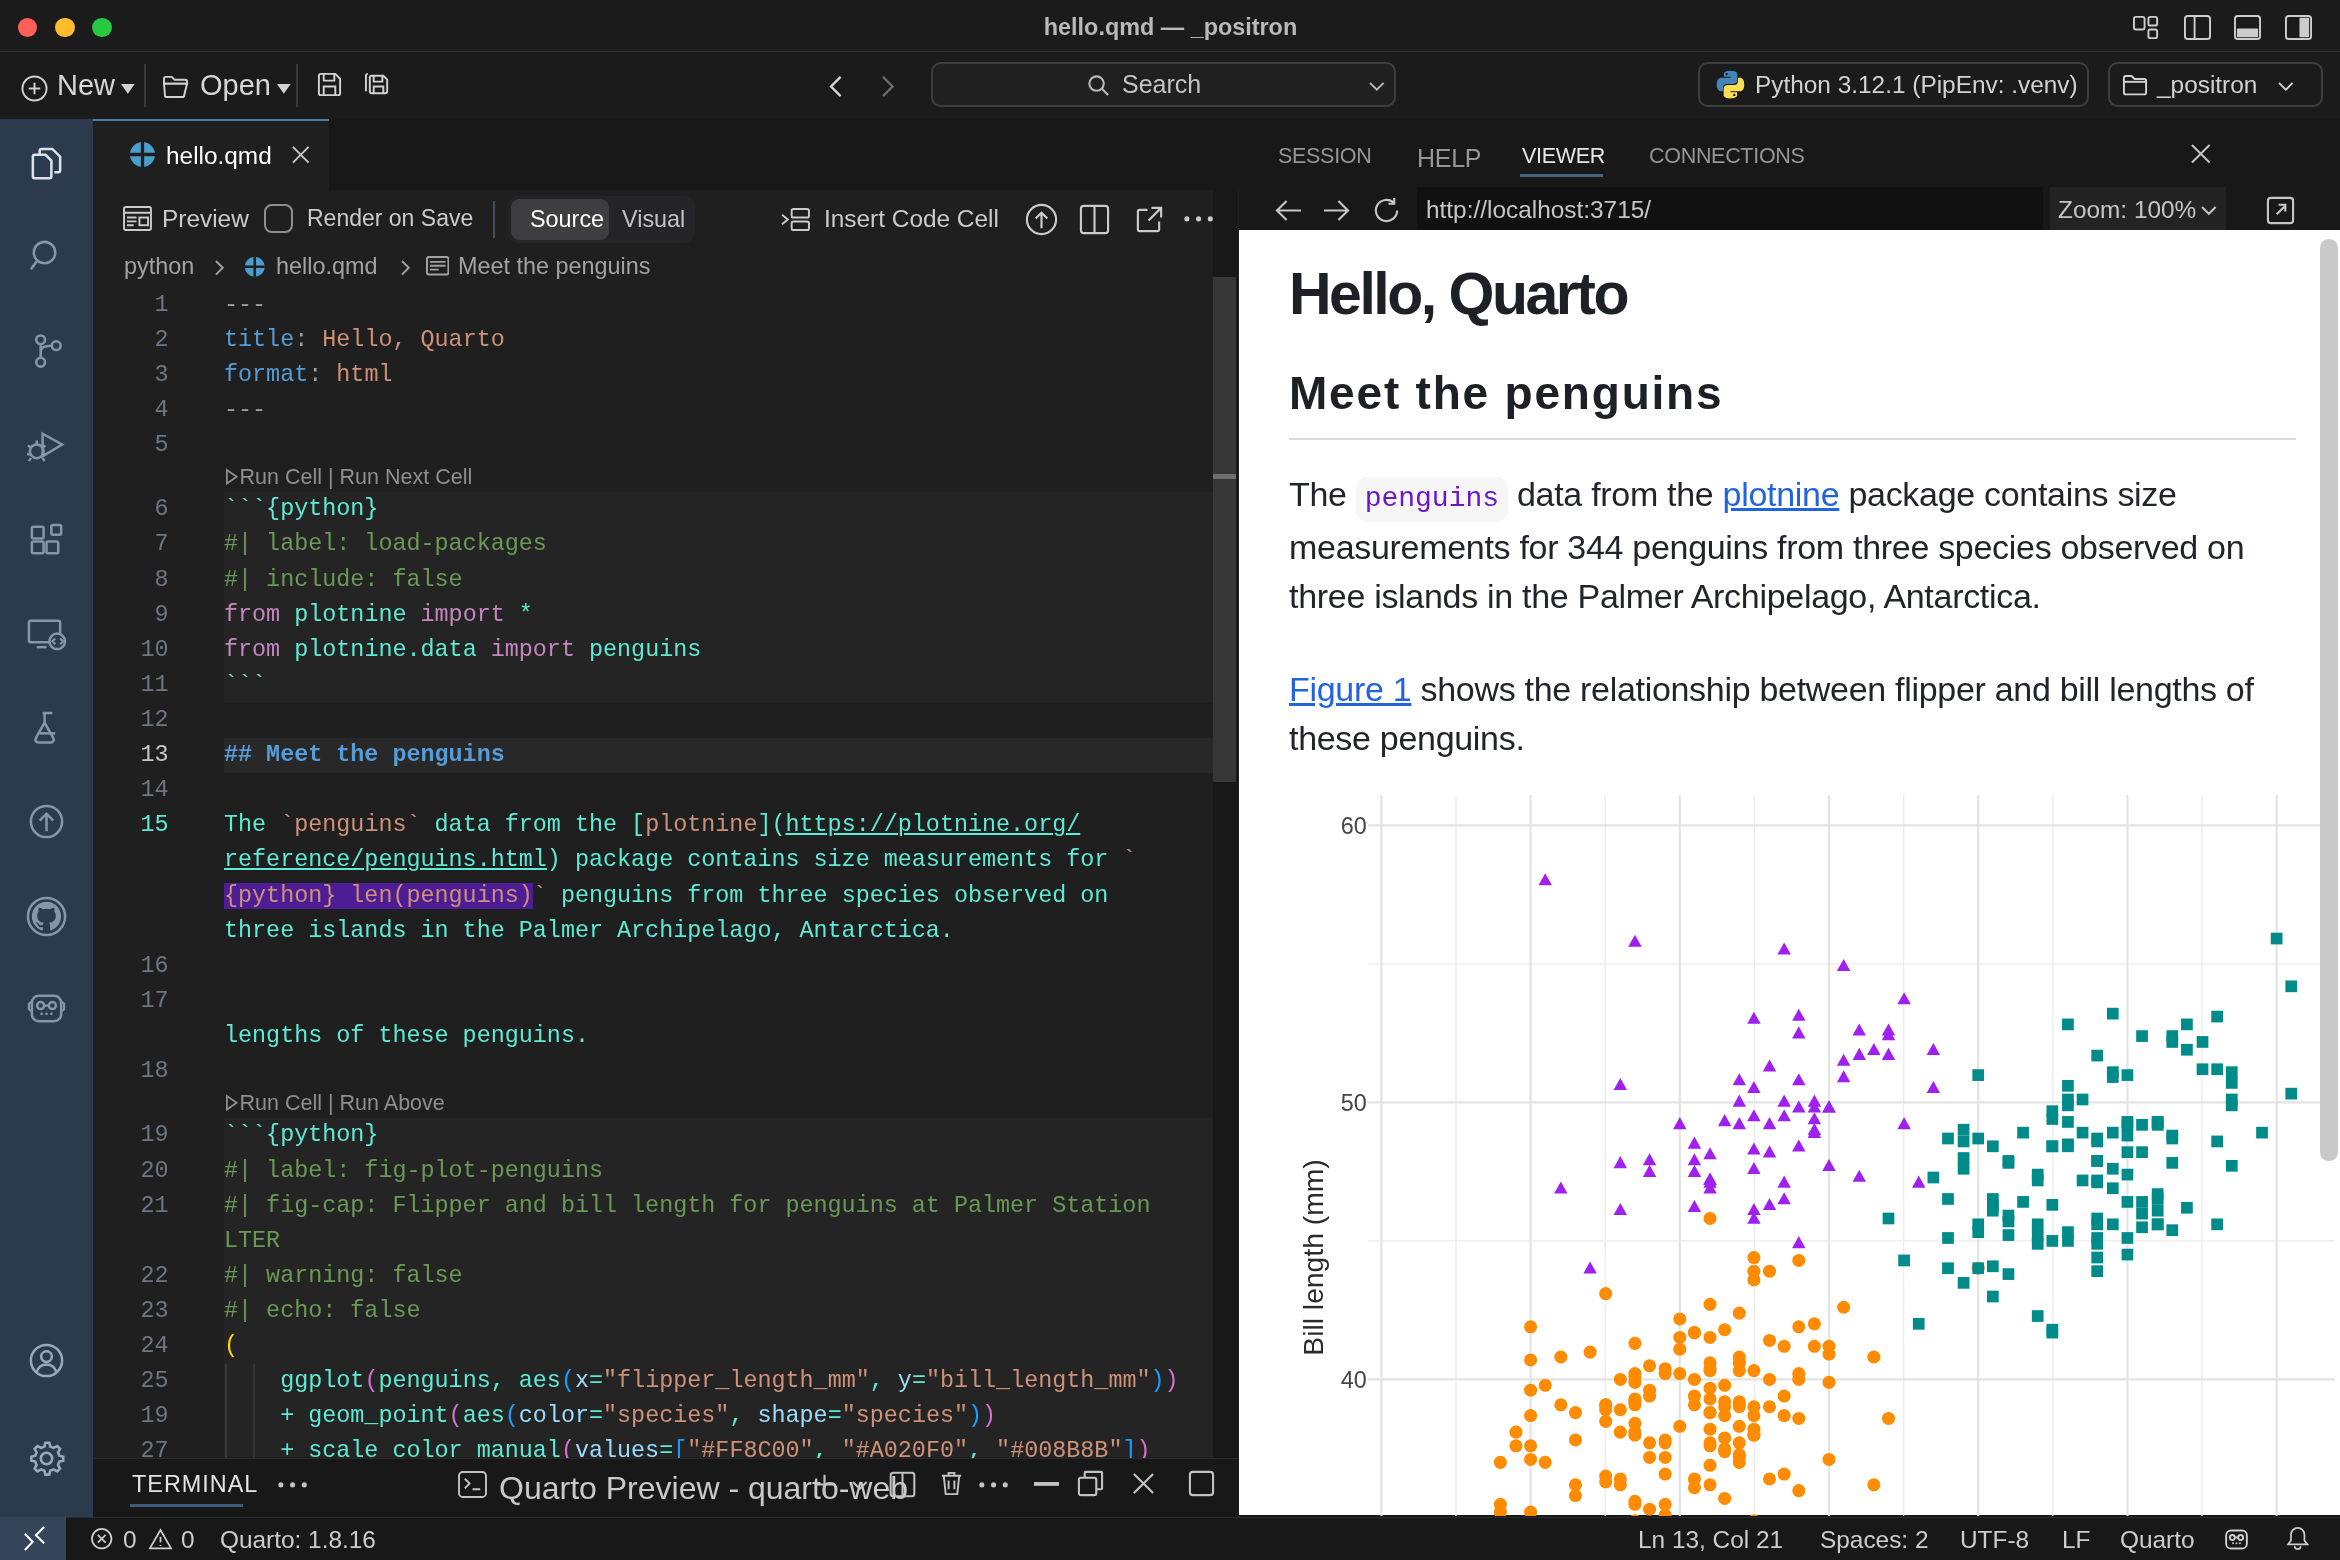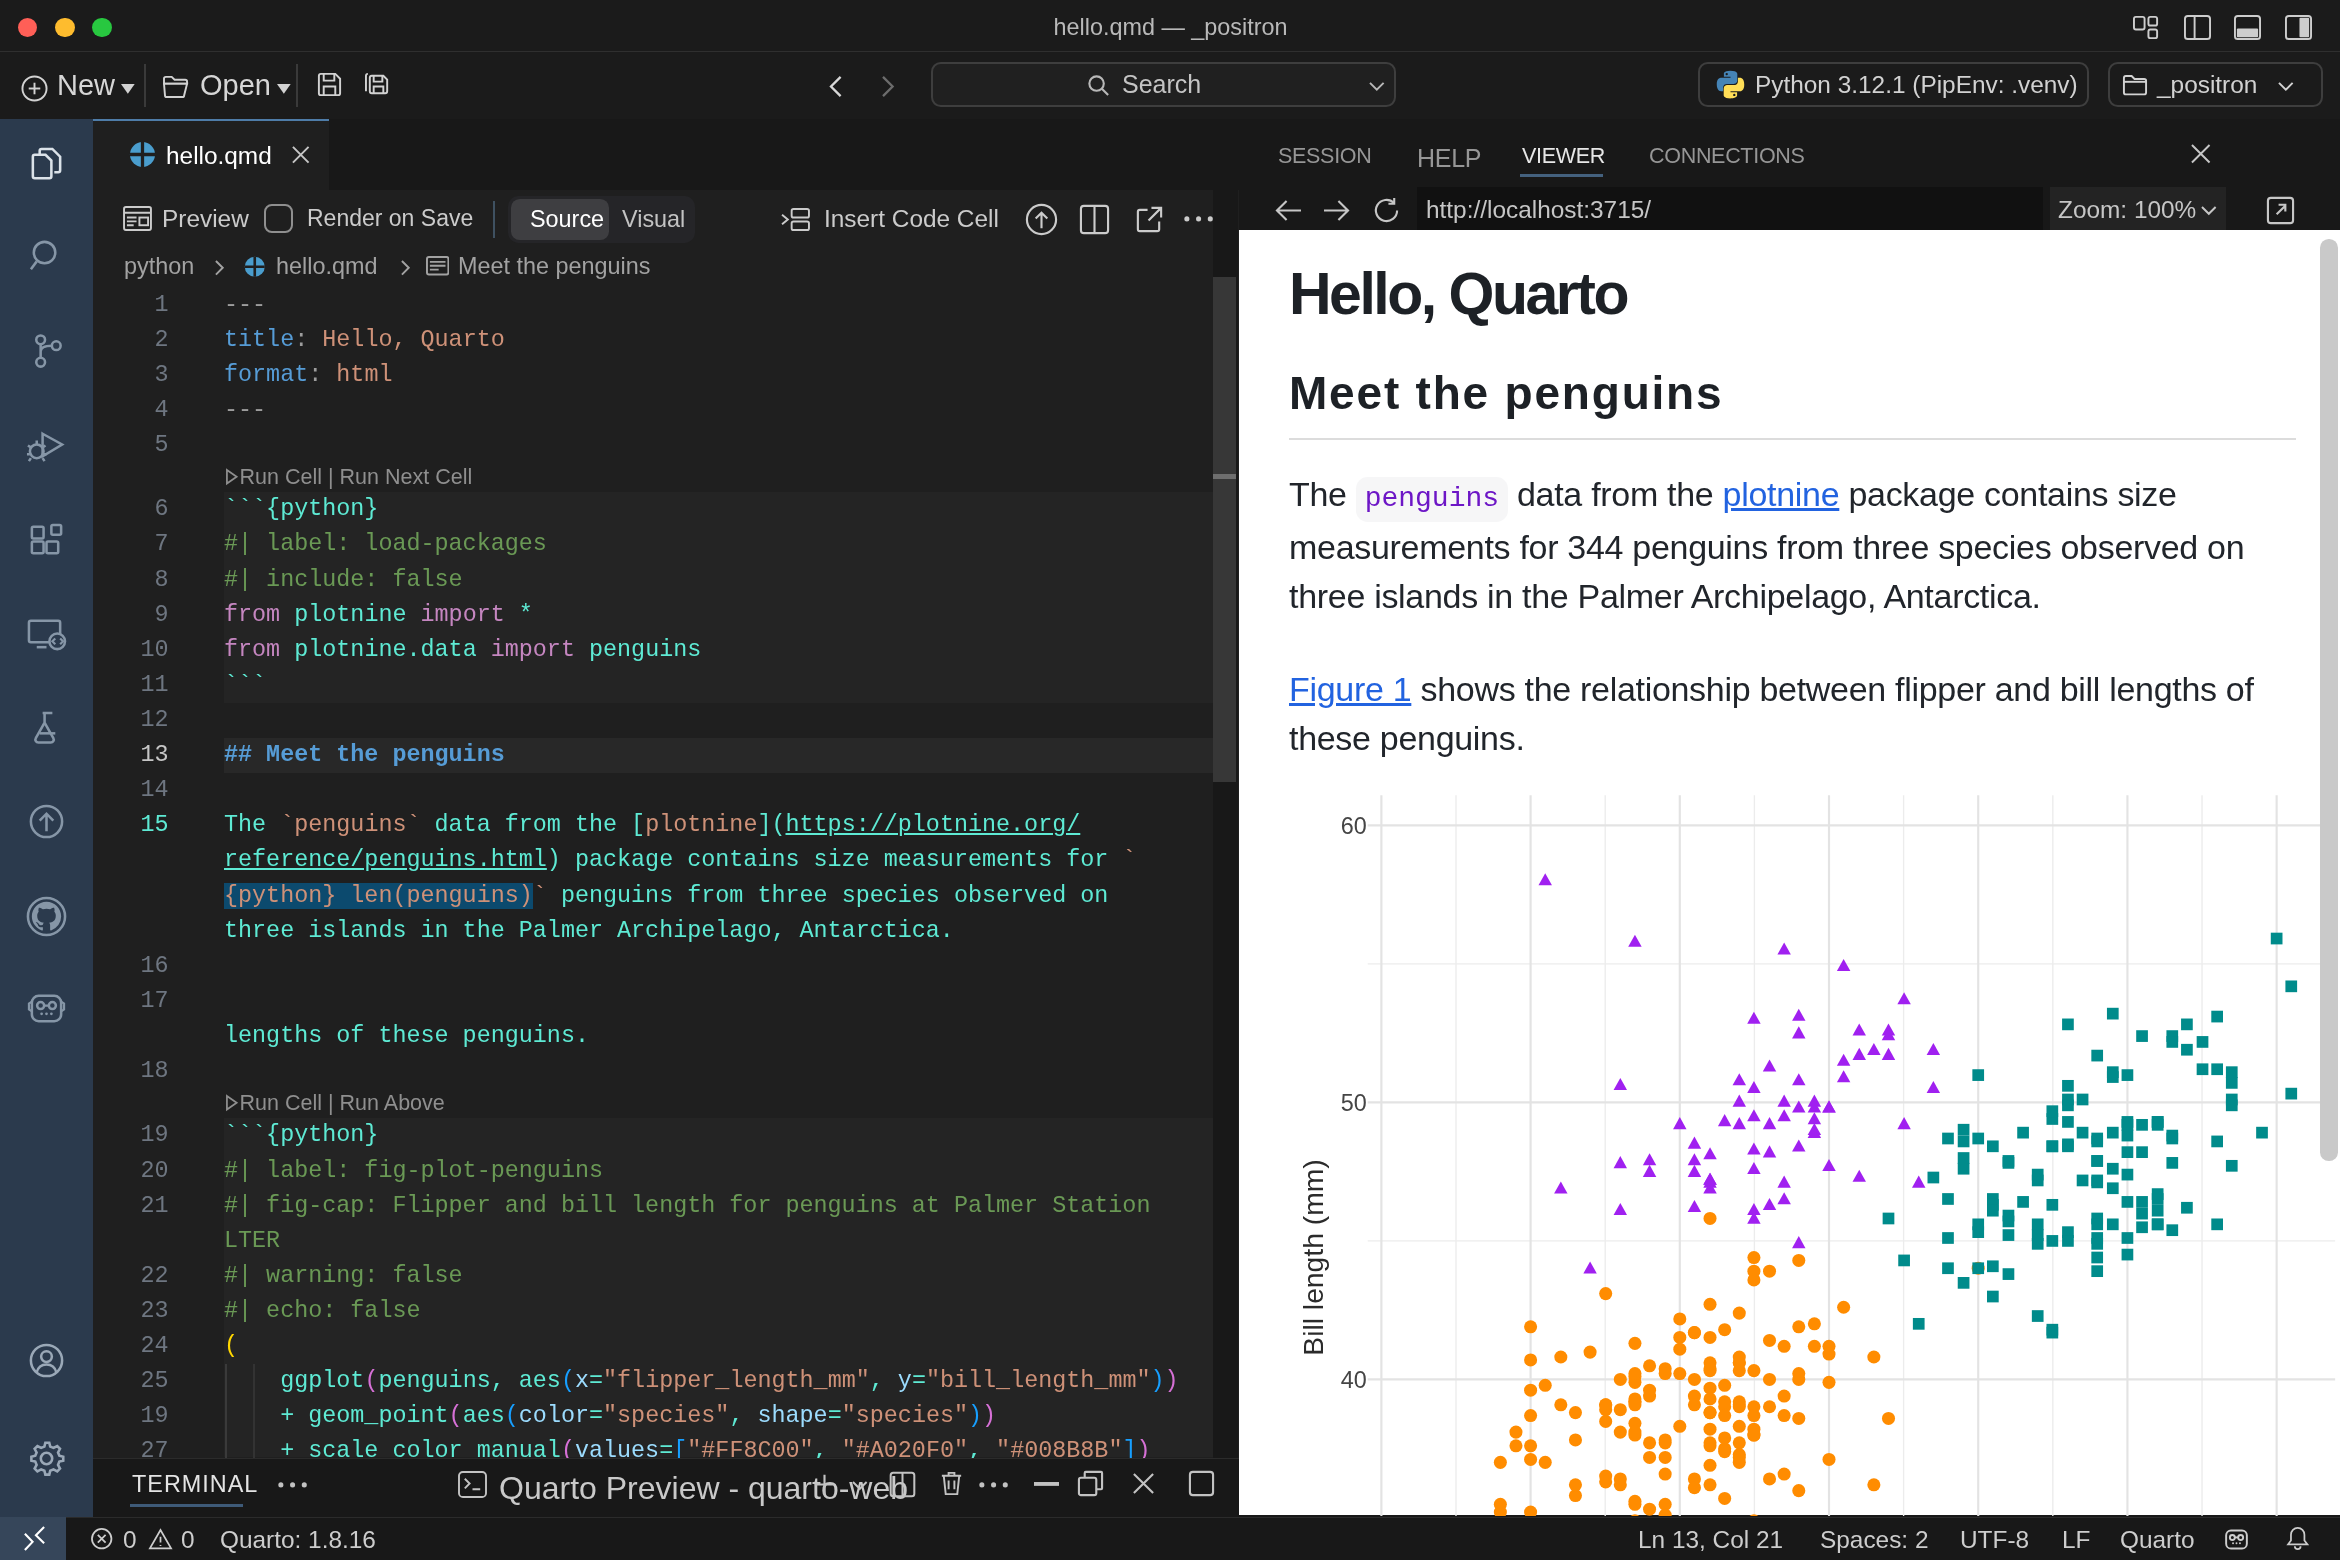--- a/index.html
+++ b/index.html
@@ -33,21 +33,21 @@
 <div class="abs" id="tabstrip"></div>
 <div class="abs" id="editorbody"></div>
 <div class="abs" id="gapcol"></div>
 <div class="abs" id="rightpanel"></div>
 <div class="abs" id="viewerwhite"></div>
 <div class="abs" id="terminal"></div>
 <div class="abs" id="statusbar"></div>
 <div class="abs" style="left:17.6px;top:17.6px;width:19.5px;height:19.5px;border-radius:50%;background:#ff5f57"></div>
 <div class="abs" style="left:55px;top:17.6px;width:19.5px;height:19.5px;border-radius:50%;background:#febc2e"></div>
 <div class="abs" style="left:92px;top:17.6px;width:19.5px;height:19.5px;border-radius:50%;background:#28c840"></div>
-<div class="abs" style="left:0;top:13.7px;width:2341px;text-align:center;font-size:23.4px;color:#b9b9b9;font-weight:normal">hello.qmd — _positron</div>
+<div class="abs" style="left:0;top:13.7px;width:2341px;text-align:center;font-size:23.4px;color:#b9b9b9;font-weight:bold">hello.qmd — _positron</div>
 <svg class="abs" style="left:2132px;top:13.7px" width="29" height="27" viewBox="0 0 30 28" fill="none" stroke="#cdcdcd" stroke-width="2">
     <rect x="2" y="3" width="11" height="13" rx="2"></rect>
     <rect x="17" y="3" width="9" height="9" rx="2"></rect>
     <rect x="17" y="16" width="9" height="9" rx="2"></rect>
   </svg>
 <svg class="abs" style="left:2183px;top:13.7px" width="29" height="27" viewBox="0 0 30 28" fill="none" stroke="#cdcdcd" stroke-width="2">
     <rect x="2" y="2" width="26" height="24" rx="3"></rect>
     <line x1="12" y1="2" x2="12" y2="26"></line>
   </svg>
 <svg class="abs" style="left:2233px;top:13.7px" width="29" height="27" viewBox="0 0 30 28">
@@ -274,21 +274,21 @@
 <div class="codeline" style="left:131px;top:443px"><span class="sp">from</span><span class="sw"> plotnine.data </span><span class="sp">import</span><span class="sw"> penguins</span></div>
 <div class="gut" style="left:16.6px;top:478px;color:#6e7681">11</div>
 <div class="codeline" style="left:131px;top:478px"><span class="sw">```</span></div>
 <div class="gut" style="left:16.6px;top:513px;color:#6e7681">12</div>
 <div class="gut" style="left:16.6px;top:548px;color:#c6c6c6">13</div>
 <div class="codeline" style="left:131px;top:548px"><b><span class="sb">## Meet the penguins</span></b></div>
 <div class="gut" style="left:16.6px;top:583px;color:#6e7681">14</div>
 <div class="gut" style="left:16.6px;top:618px;color:#5eead4">15</div>
 <div class="codeline" style="left:131px;top:618px"><span class="sw">The </span><span class="so">`penguins`</span><span class="sw"> data from the [</span><span class="so">plotnine</span><span class="sw">](</span><span class="sw su">https://plotnine.org/</span></div>
 <div class="codeline" style="left:131px;top:653px"><span class="sw su">reference/penguins.html</span><span class="sw">) package contains size measurements for </span><span class="so">`</span></div>
-<div class="codeline" style="left:131px;top:689px"><span class="so" style="background:#0c4a6e">{python} len(penguins)</span><span class="so">`</span><span class="sw"> penguins from three species observed on</span></div>
+<div class="codeline" style="left:131px;top:689px"><span class="so" style="background:#4c1d95">{python} len(penguins)</span><span class="so">`</span><span class="sw"> penguins from three species observed on</span></div>
 <div class="codeline" style="left:131px;top:724px"><span class="sw">three islands in the Palmer Archipelago, Antarctica.</span></div>
 <div class="gut" style="left:16.6px;top:759px;color:#6e7681">16</div>
 <div class="gut" style="left:16.6px;top:794px;color:#6e7681">17</div>
 <div class="codeline" style="left:131px;top:829px"><span class="sw">lengths of these penguins.</span></div>
 <div class="gut" style="left:16.6px;top:864px;color:#6e7681">18</div>
 <div class="gut" style="left:16.6px;top:928px;color:#6e7681">19</div>
 <div class="codeline" style="left:131px;top:928px"><span class="sw">```{python}</span></div>
 <div class="gut" style="left:16.6px;top:964px;color:#6e7681">20</div>
 <div class="codeline" style="left:131px;top:964px"><span class="sg">#| label: fig-plot-penguins</span></div>
 <div class="gut" style="left:16.6px;top:999px;color:#6e7681">21</div>

